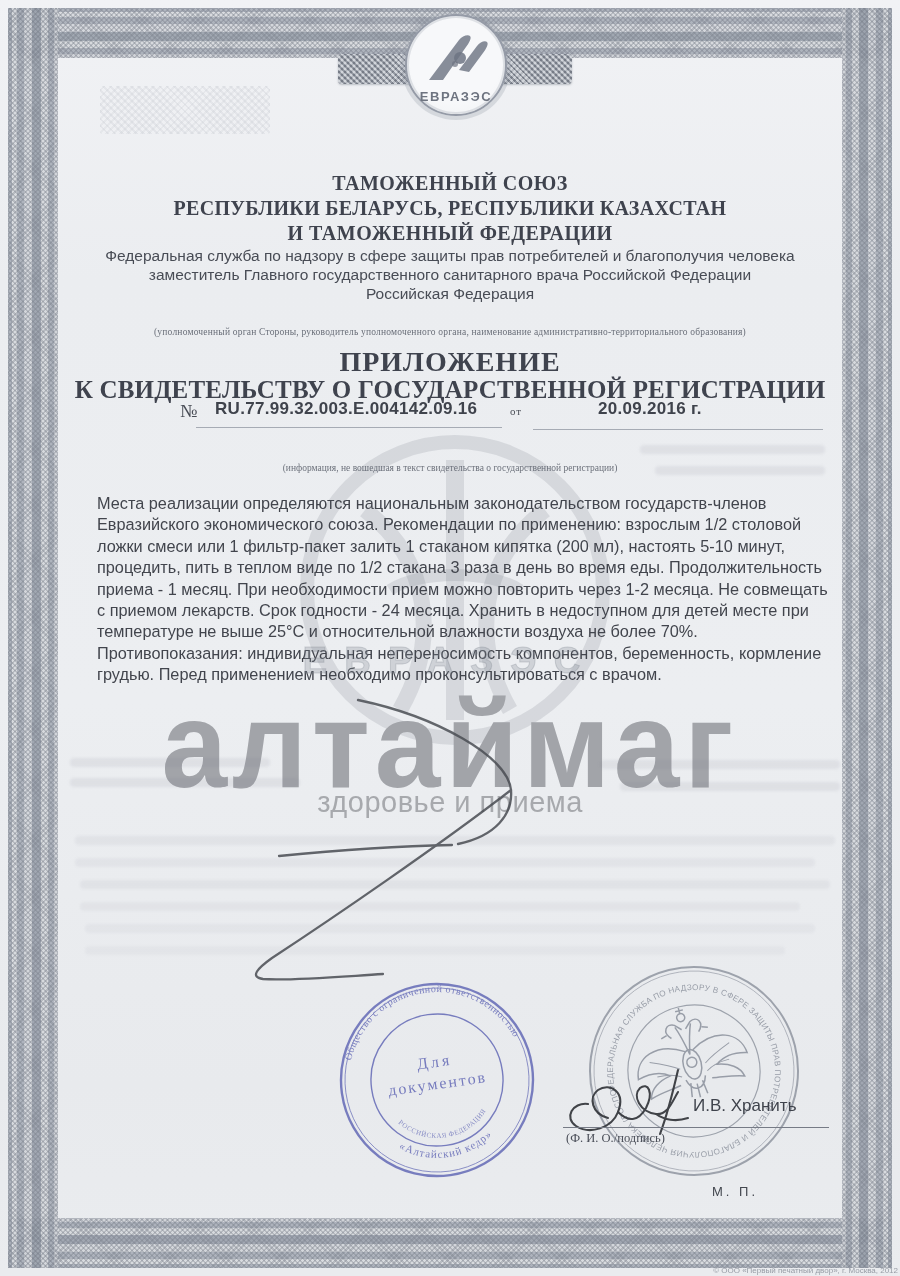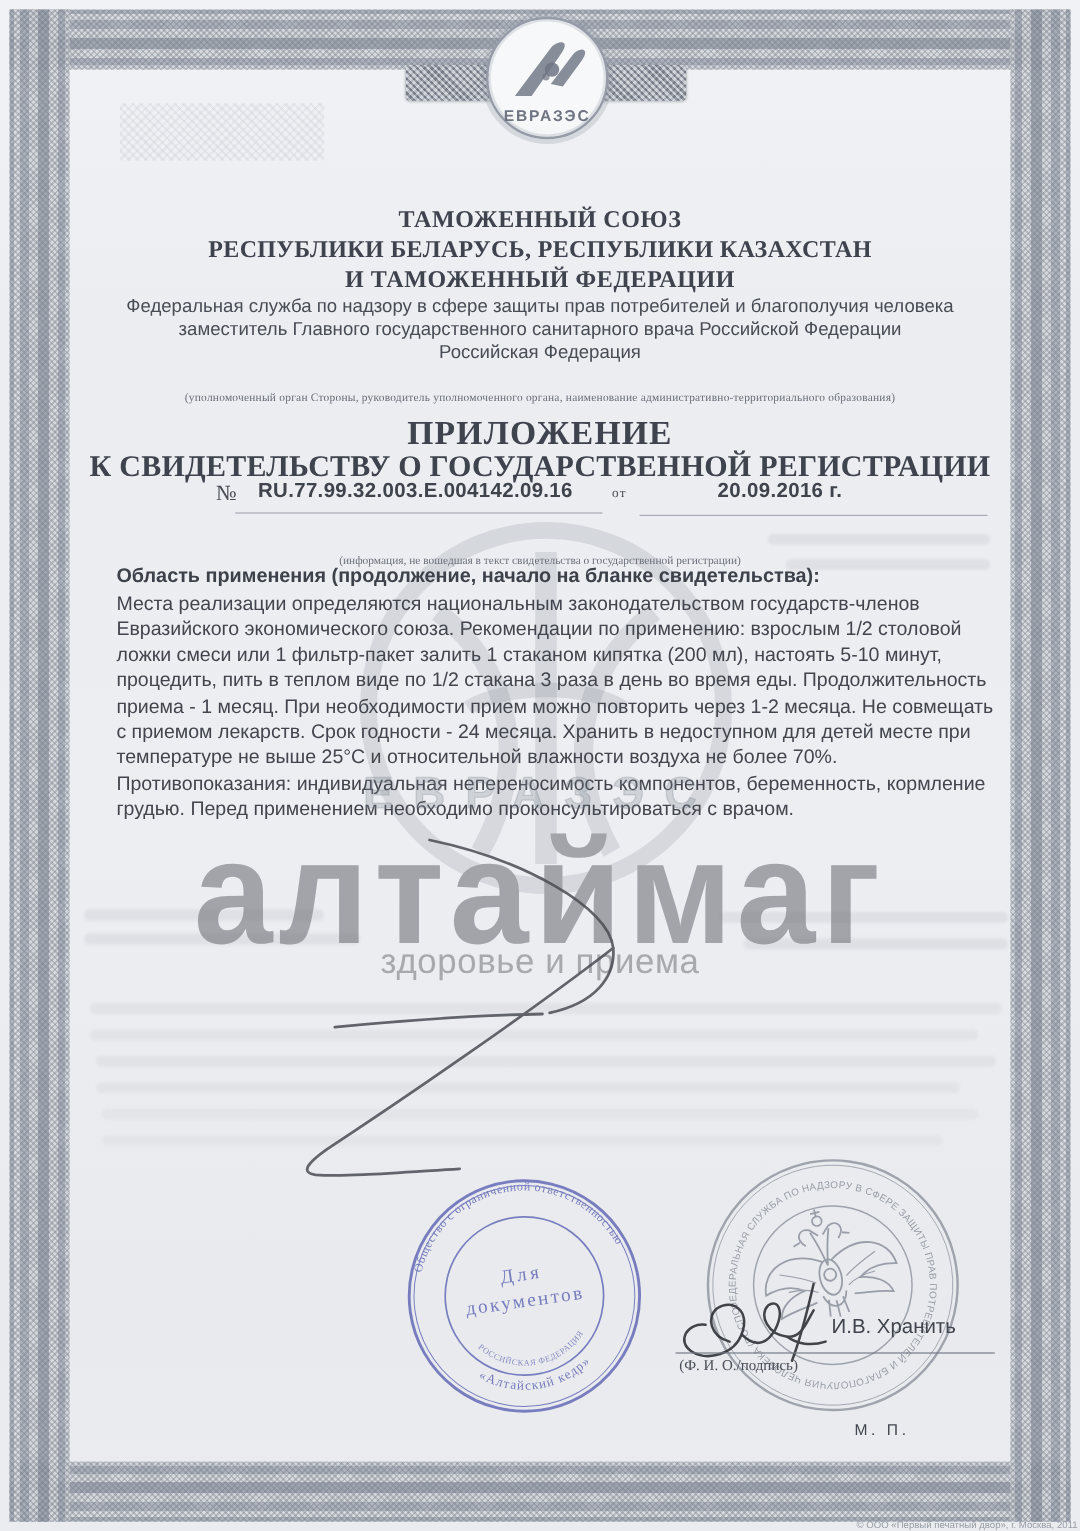--- a/index.html
+++ b/index.html
@@ -138,21 +138,20 @@
   <svg class="abs" style="left:280px;top:420px" width="350" height="350" viewBox="0 0 350 350">
     <g stroke="rgba(100,106,118,.16)" fill="none">
       <circle cx="175" cy="170" r="148" stroke-width="14"></circle>
       <path d="M 85,90 C 150,140 160,220 120,290" stroke-width="16"></path>
       <path d="M 265,90 C 200,140 190,220 230,290" stroke-width="16"></path>
       <path d="M 175,40 L 175,300" stroke-width="18"></path>
       <path d="M 110,170 C 140,150 210,150 240,170" stroke-width="12"></path>
     </g>
   </svg>
 
-  <div class="scope-h">Область применения (продолжение, начало на бланке свидетельства):</div>
   <div class="scope-p">Места реализации определяются национальным законодательством государств-членов Евразийского экономического союза. Рекомендации по применению: взрослым 1/2 столовой ложки смеси или 1 фильтр-пакет залить 1 стаканом кипятка (200 мл), настоять 5-10 минут, процедить, пить в теплом виде по 1/2 стакана 3 раза в день во время еды. Продолжительность приема - 1 месяц. При необходимости прием можно повторить через 1-2 месяца. Не совмещать с приемом лекарств. Срок годности - 24 месяца. Хранить в недоступном для детей месте при температуре не выше 25°С и относительной влажности воздуха не более 70%. Противопоказания: индивидуальная непереносимость компонентов, беременность, кормление грудью. Перед применением необходимо проконсультироваться с врачом.</div>
 
   <div class="ghost-ev">ЕВРАЗЭС</div>
   <div class="brand">алтаймаг</div>
   <div class="tagline">здоровье и приема</div>
 
   <div class="bleed" style="left:640px;top:445px;width:185px"></div>
   <div class="bleed" style="left:655px;top:466px;width:170px"></div>
   <div class="bleed" style="left:70px;top:758px;width:200px"></div>
   <div class="bleed" style="left:70px;top:778px;width:230px"></div>
@@ -231,15 +230,15 @@
       <path d="M 58,52 C 68,62 78,62 86,48 C 94,32 88,22 80,28 C 72,36 80,52 96,54 C 108,55 112,42 118,32"></path>
       <path d="M 118,10 C 112,36 106,58 100,74"></path>
       <path d="M 96,54 C 104,60 116,62 128,58"></path>
     </g>
   </svg>
 
   <div class="signer">И.В. Хранить</div>
   <div class="uline sigline"></div>
   <div class="sigcap">(Ф. И. О./подпись)</div>
   <div class="mp">М. П.</div>
-  <div class="printer">© ООО «Первый печатный двор», г. Москва, 2011</div>
+  <div class="printer">© ООО «Первый печатный двор», г. Москва, 2012</div>
 
 </div>
 
 </body></html>

